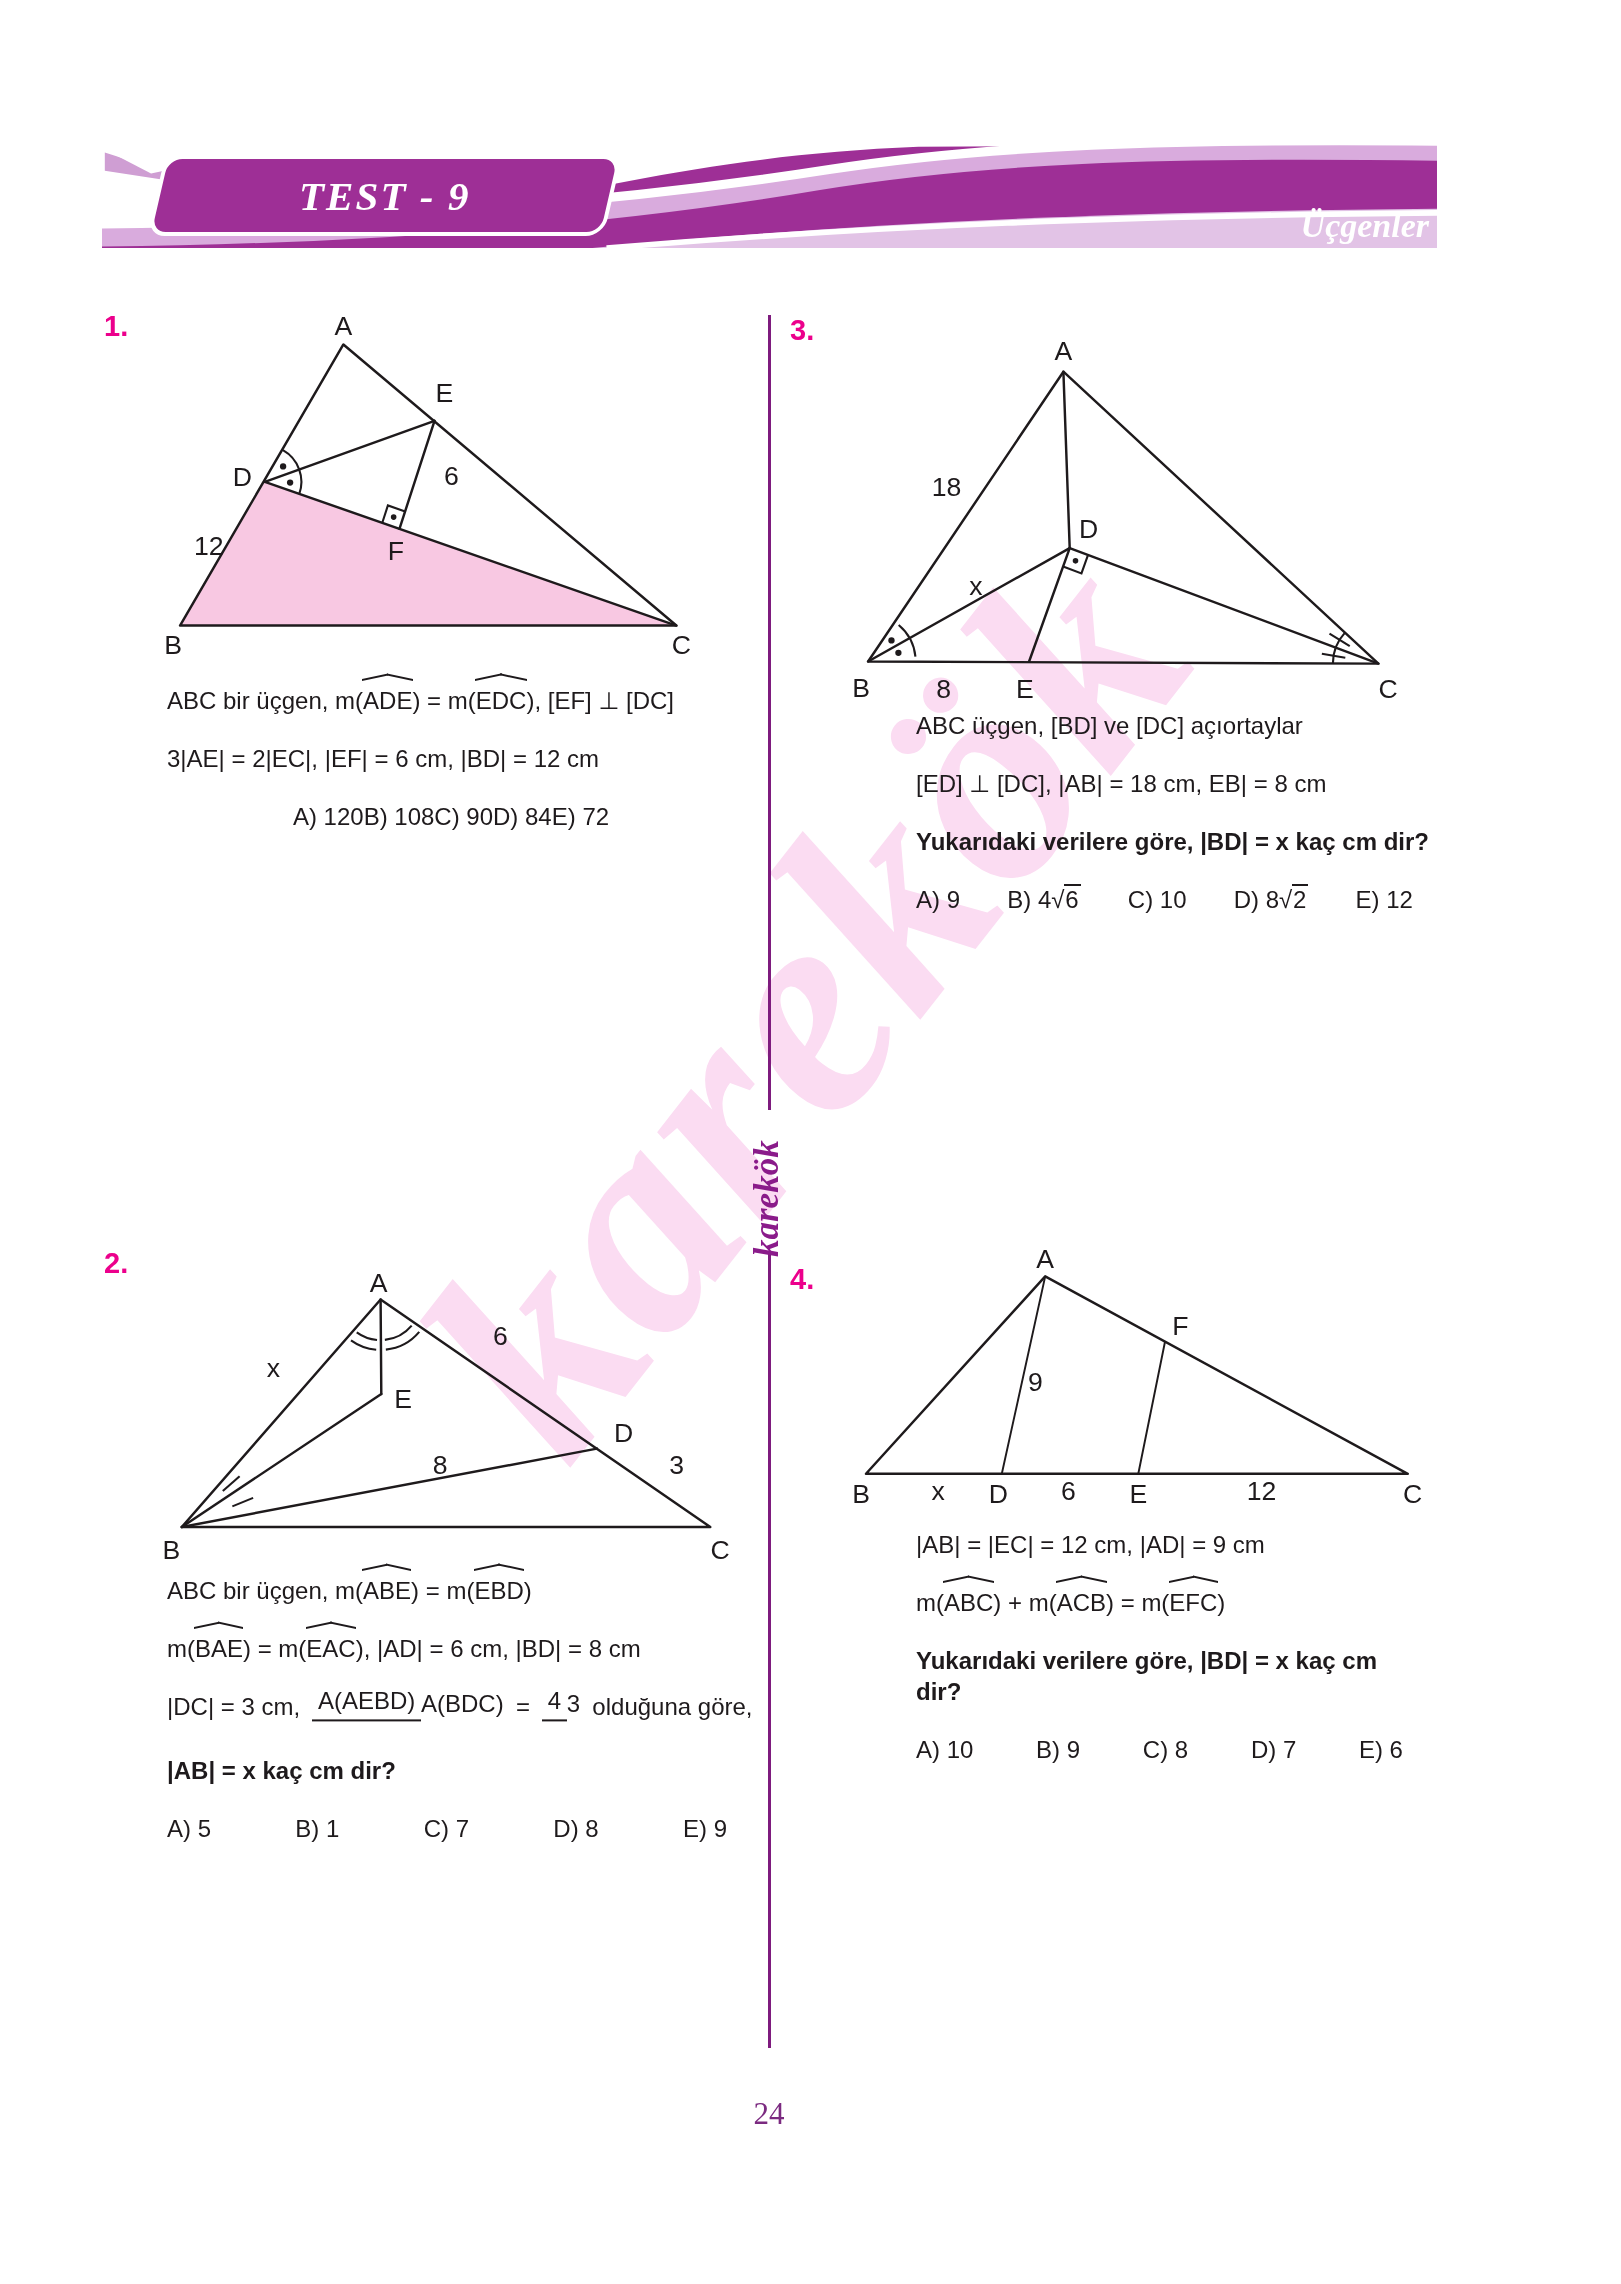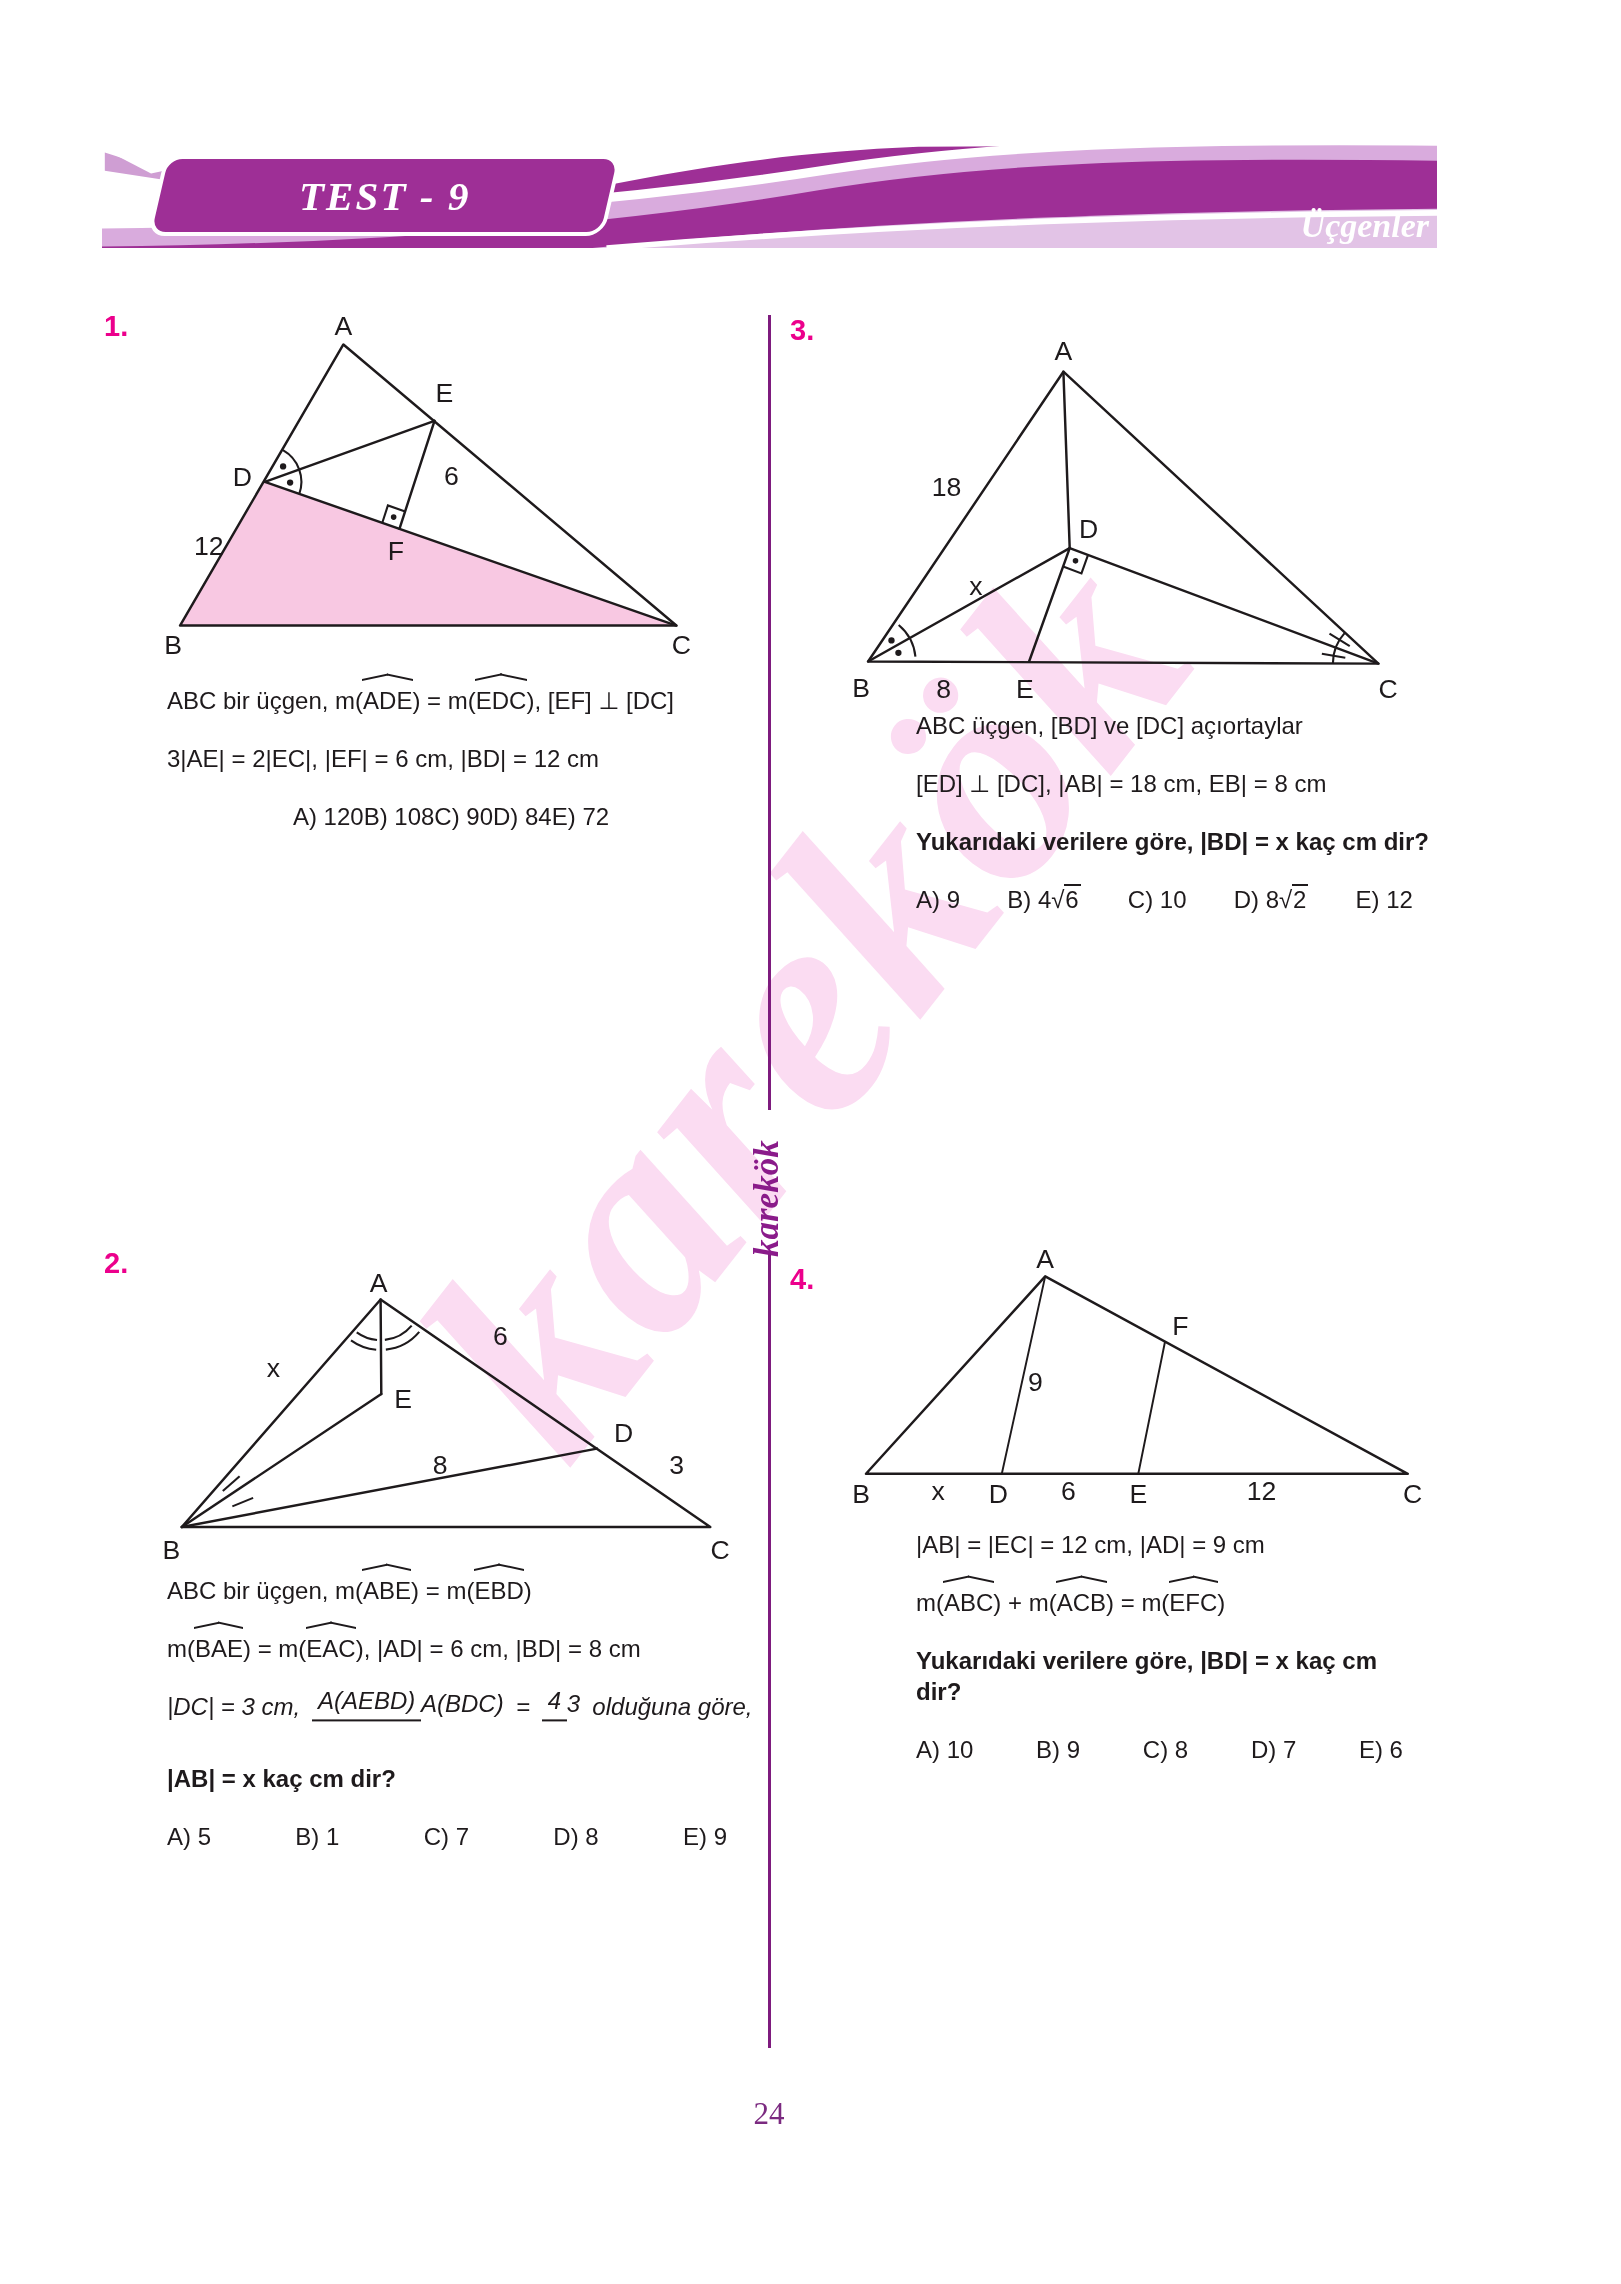--- a/index.html
+++ b/index.html
@@ -49,21 +49,21 @@
   #q2-svg{left:119px;top:1247px;width:624px;height:336px;}
   #q3-svg{left:827px;top:308px;width:617px;height:392px;}
   #q4-svg{left:827px;top:1254px;width:624px;height:259px;}
   .qtext{position:absolute;z-index:3;font-size:24px;line-height:31px;}
   #q1-text{left:167px;top:685px;width:582px;}
   #q2-text{left:167px;top:1575px;width:589px;}
   #q3-text{left:916px;top:710px;width:518px;}
   #q4-text{left:916px;top:1529px;width:511px;}
   .line{margin:0 0 27px 0;}
   .line.bold{font-weight:bold;}
-  #q2-text .line:nth-child(3){margin-bottom:36px;font-style:italic;}
+  #q2-text .line:nth-child(3){margin-bottom:28px;}
   .opts{display:flex;justify-content:space-between;margin-top:9.8px;}
   #q1-text .opts{width:568px;justify-content:center;}
   #q2-text .opts{width:560px;}
   #q3-text .opts{width:497px;}
   #q4-text .opts{width:487px;}
   
   .hat{position:relative;display:inline-block;}
   .hat::before,.hat::after{content:"";position:absolute;top:-5.6px;height:7px;border-top:2.1px solid #1e1a1c;}
   .hat::before{left:-0.7px;width:53%;transform:skewY(-12deg);transform-origin:0 0;}
   .hat::after{right:-0.7px;width:53%;transform:skewY(12deg);transform-origin:100% 0;}

